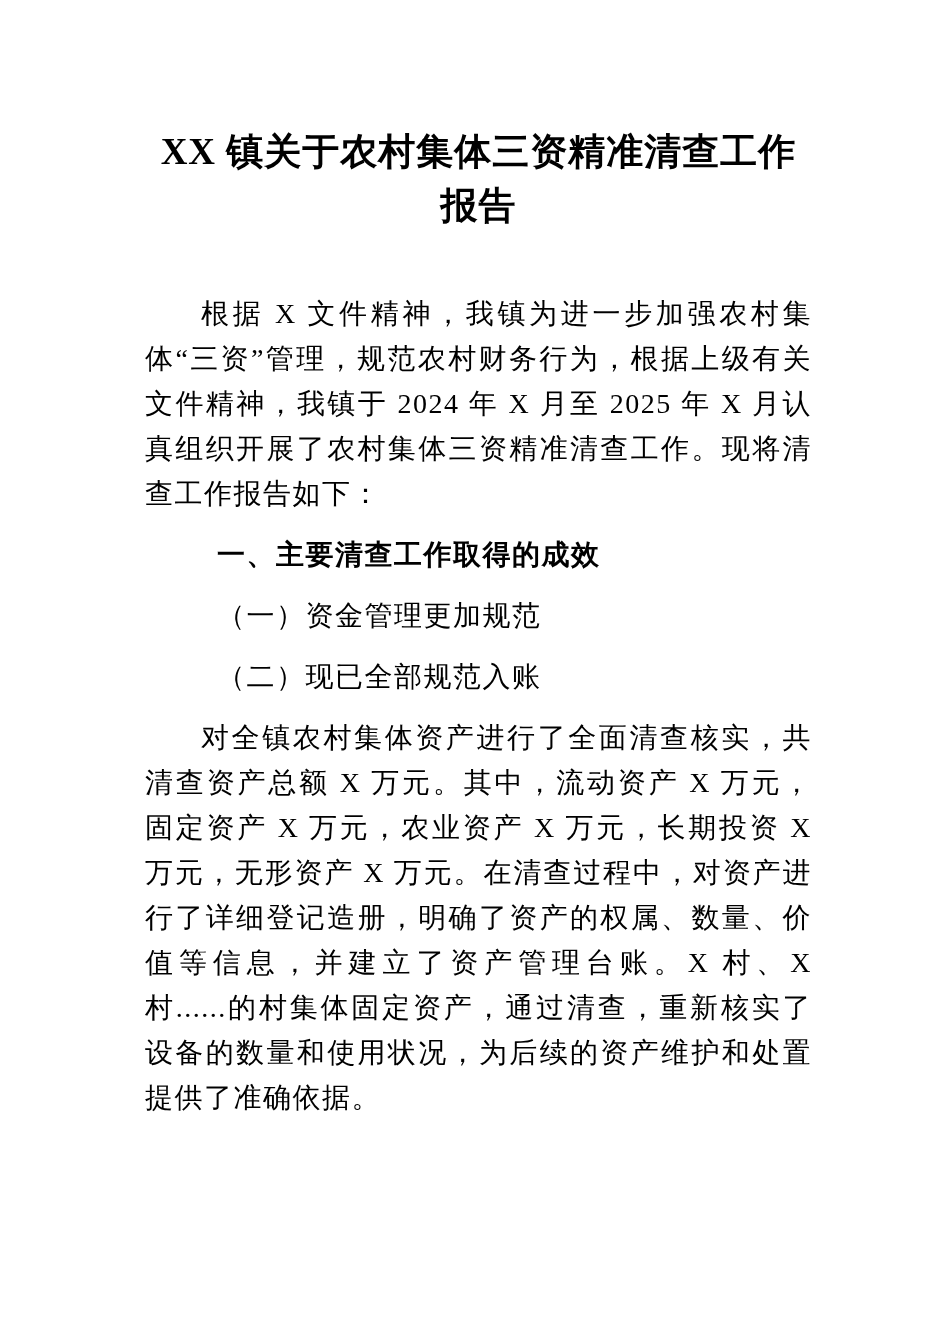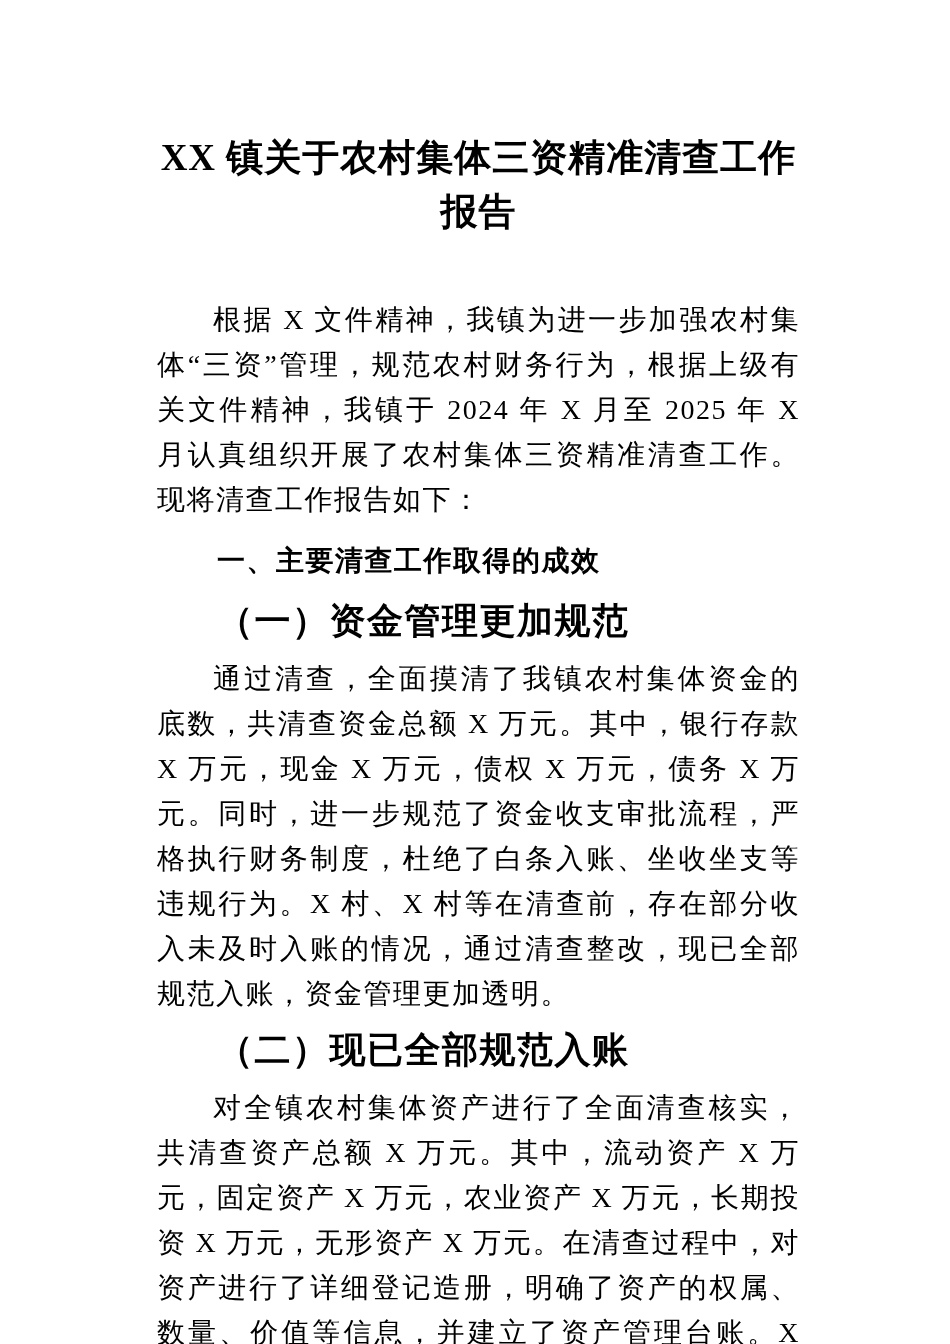--- a/index.html
+++ b/index.html
@@ -18,64 +18,63 @@
     padding: 118px 138px 0 145px;
     overflow: hidden;
   }
   .doc-title {
     font-family: "Liberation Serif", "DejaVu Serif", serif;
     font-weight: 700;
     font-size: 37px;
     line-height: 54px;
     text-align: center;
     letter-spacing: 1px;
-    margin: 13px 0 58px 0;
+    margin: 7px 0 58px 0;
   }
   .body-text {
     font-family: "Liberation Serif", "DejaVu Serif", serif;
     font-weight: 400;
     font-size: 28px;
     line-height: 45px;
     letter-spacing: 1.5px;
     text-align: justify;
     text-justify: inter-ideograph;
     text-indent: 2em;
-    margin: 12px;
+    margin: 0;
   }
   .heading-1 {
     font-family: "Liberation Sans", "DejaVu Sans", sans-serif;
     font-weight: 700;
     font-size: 28px;
     line-height: 45px;
     letter-spacing: 1.5px;
     text-indent: 2em;
     margin: 16px;
   }
   .heading-2 {
     font-family: "Liberation Serif", "DejaVu Serif", serif;
-    font-weight: 700;
-    font-size: 36px;
+    font-weight: 400;
+    font-size: 28px;
     line-height: 45px;
     letter-spacing: 1.5px;
     text-indent: 2em;
-    margin: 0;
+    margin: 16px;
   }
 </style>
 </head>
 <body>
 
 <div class="page">
 
   <h1 class="doc-title">XX 镇关于农村集体三资精准清查工作报告</h1>
 
   <p class="body-text">根据 X 文件精神，我镇为进一步加强农村集体“三资”管理，规范农村财务行为，根据上级有关文件精神，我镇于 2024 年 X 月至 2025 年 X 月认真组织开展了农村集体三资精准清查工作。现将清查工作报告如下：</p>
 
   <h2 class="heading-1">一、主要清查工作取得的成效</h2>
 
   <h3 class="heading-2">（一）资金管理更加规范</h3>
 
-  <p class="body-text">通过清查，全面摸清了我镇农村集体资金的底数，共清查资金总额 X 万元。其中，银行存款 X 万元，现金 X 万元，债权 X 万元，债务 X 万元。同时，进一步规范了资金收支审批流程，严格执行财务制度，杜绝了白条入账、坐收坐支等违规行为。X 村、X 村等在清查前，存在部分收入未及时入账的情况，通过清查整改，现已全部规范入账，资金管理更加透明。</p>
 
   <h3 class="heading-2">（二）现已全部规范入账</h3>
 
   <p class="body-text">对全镇农村集体资产进行了全面清查核实，共清查资产总额 X 万元。其中，流动资产 X 万元，固定资产 X 万元，农业资产 X 万元，长期投资 X 万元，无形资产 X 万元。在清查过程中，对资产进行了详细登记造册，明确了资产的权属、数量、价值等信息，并建立了资产管理台账。X 村、X 村......的村集体固定资产，通过清查，重新核实了设备的数量和使用状况，为后续的资产维护和处置提供了准确依据。</p>
 
 </div>
 
 </body></html>

